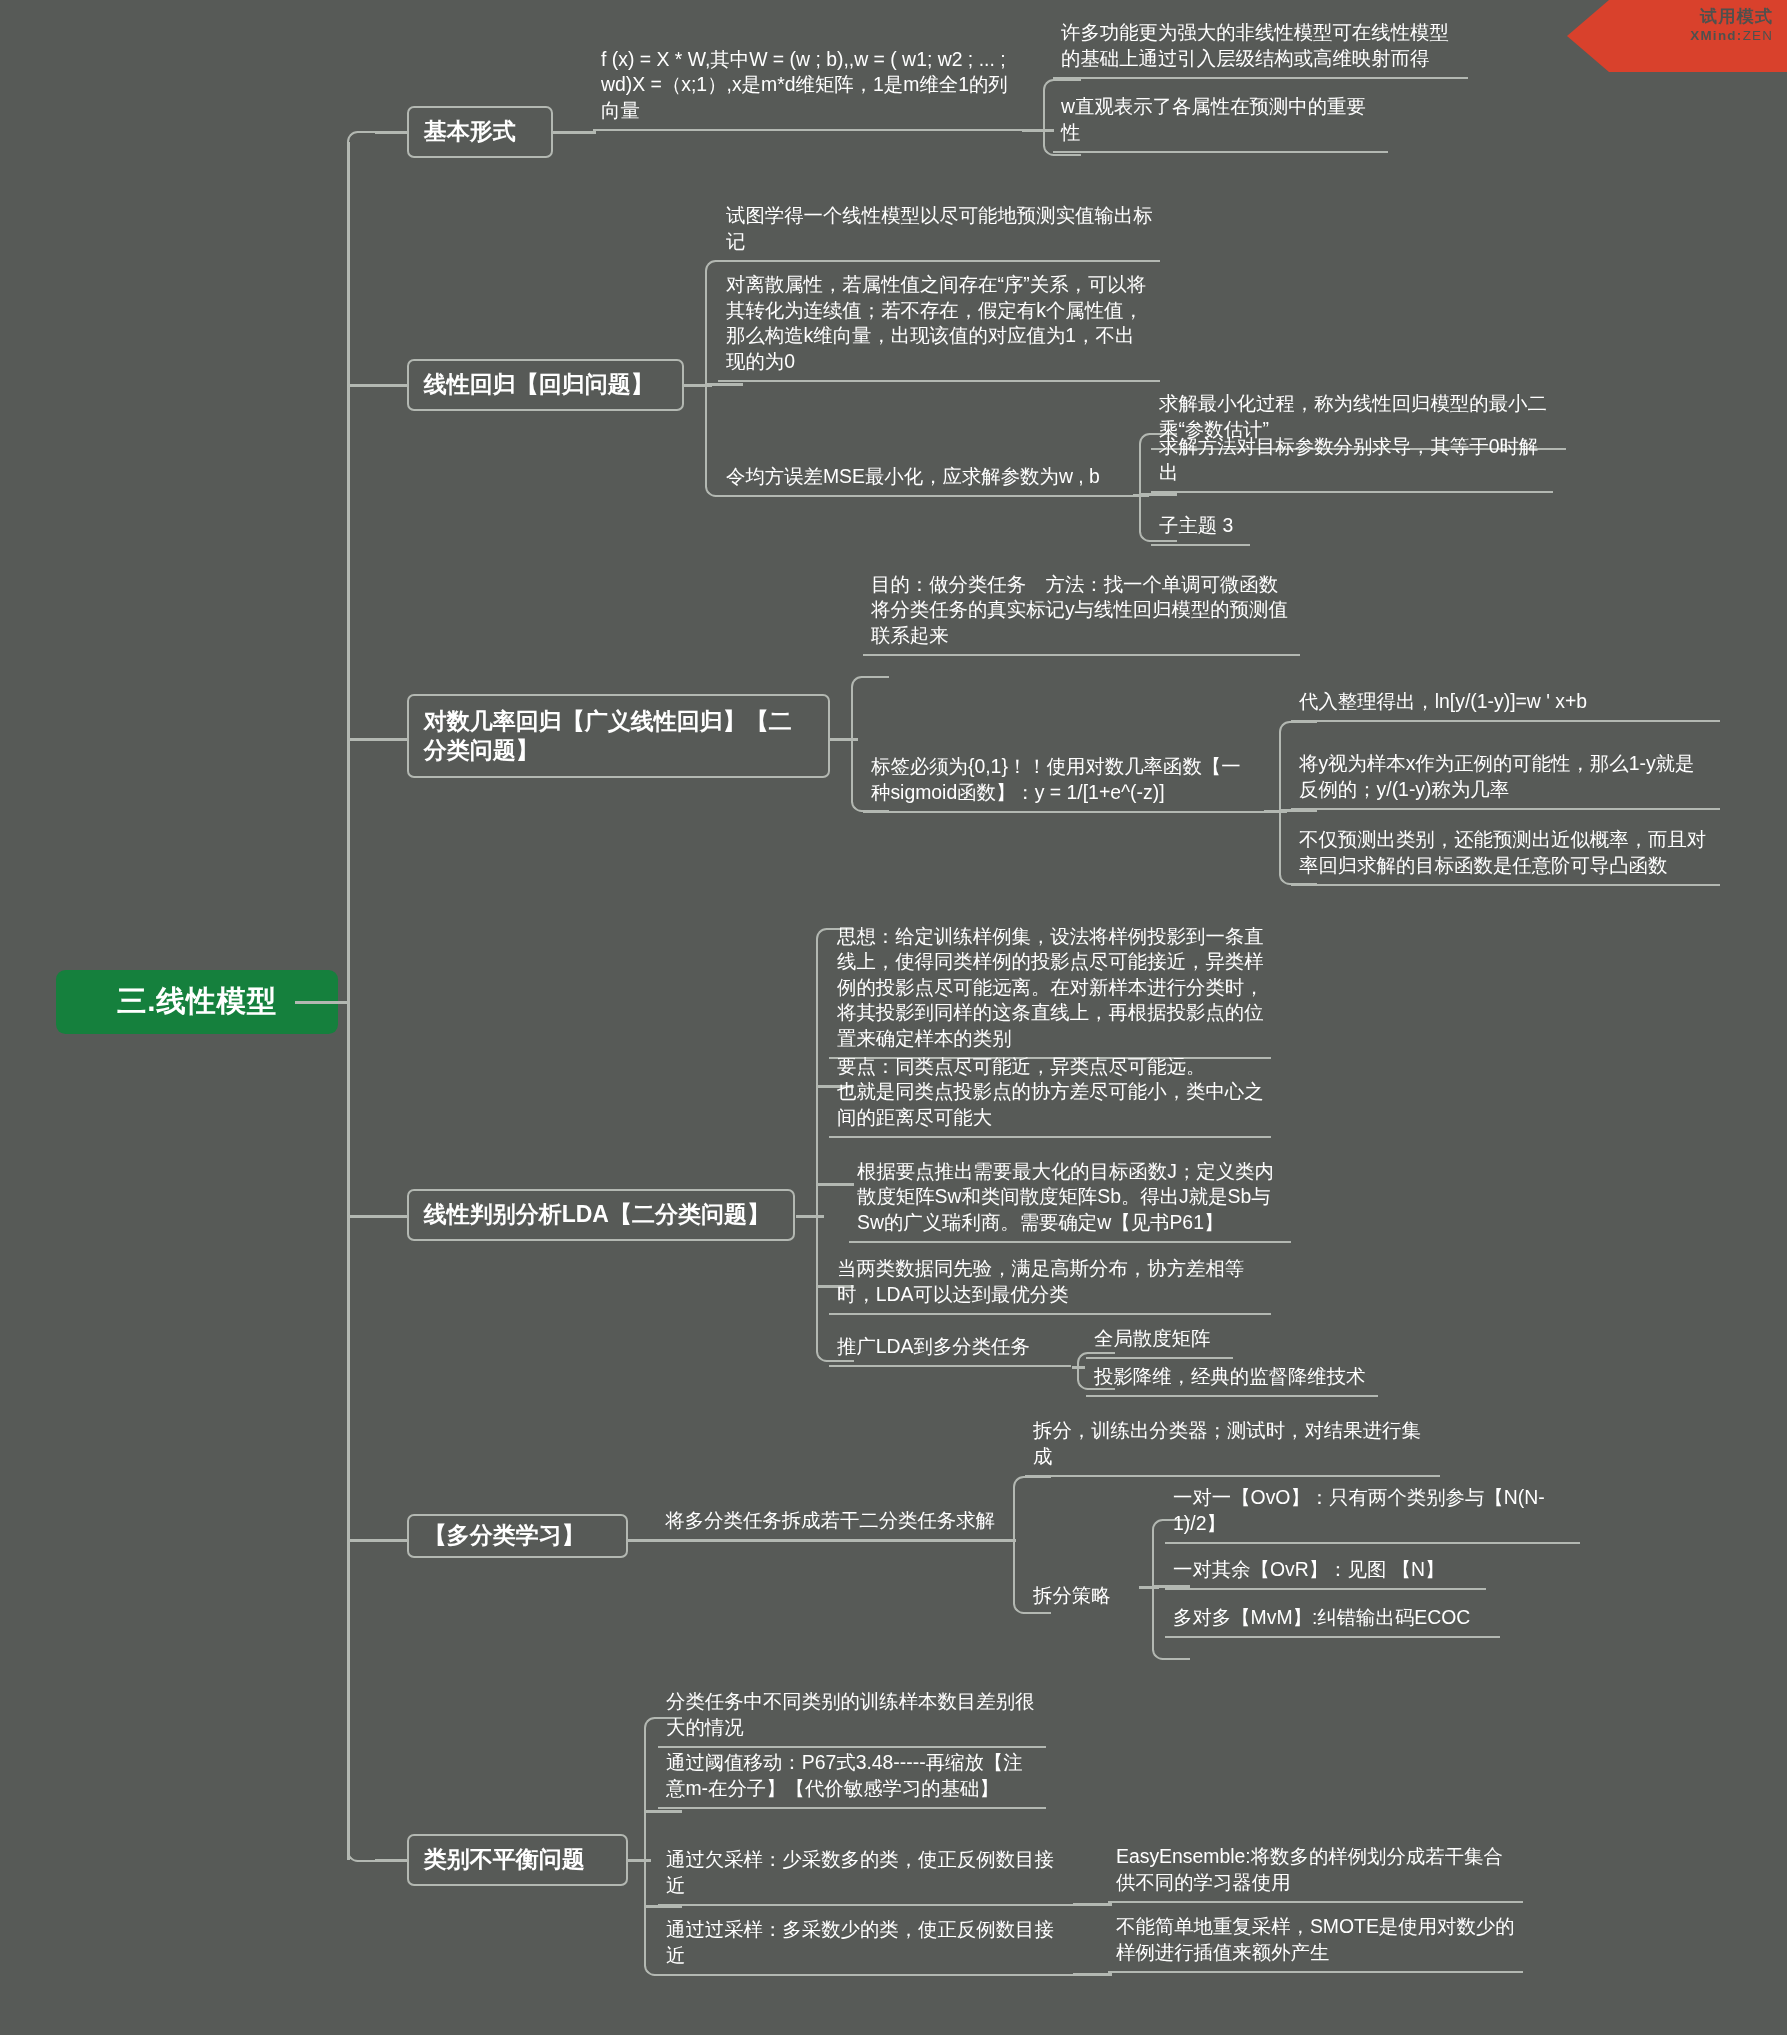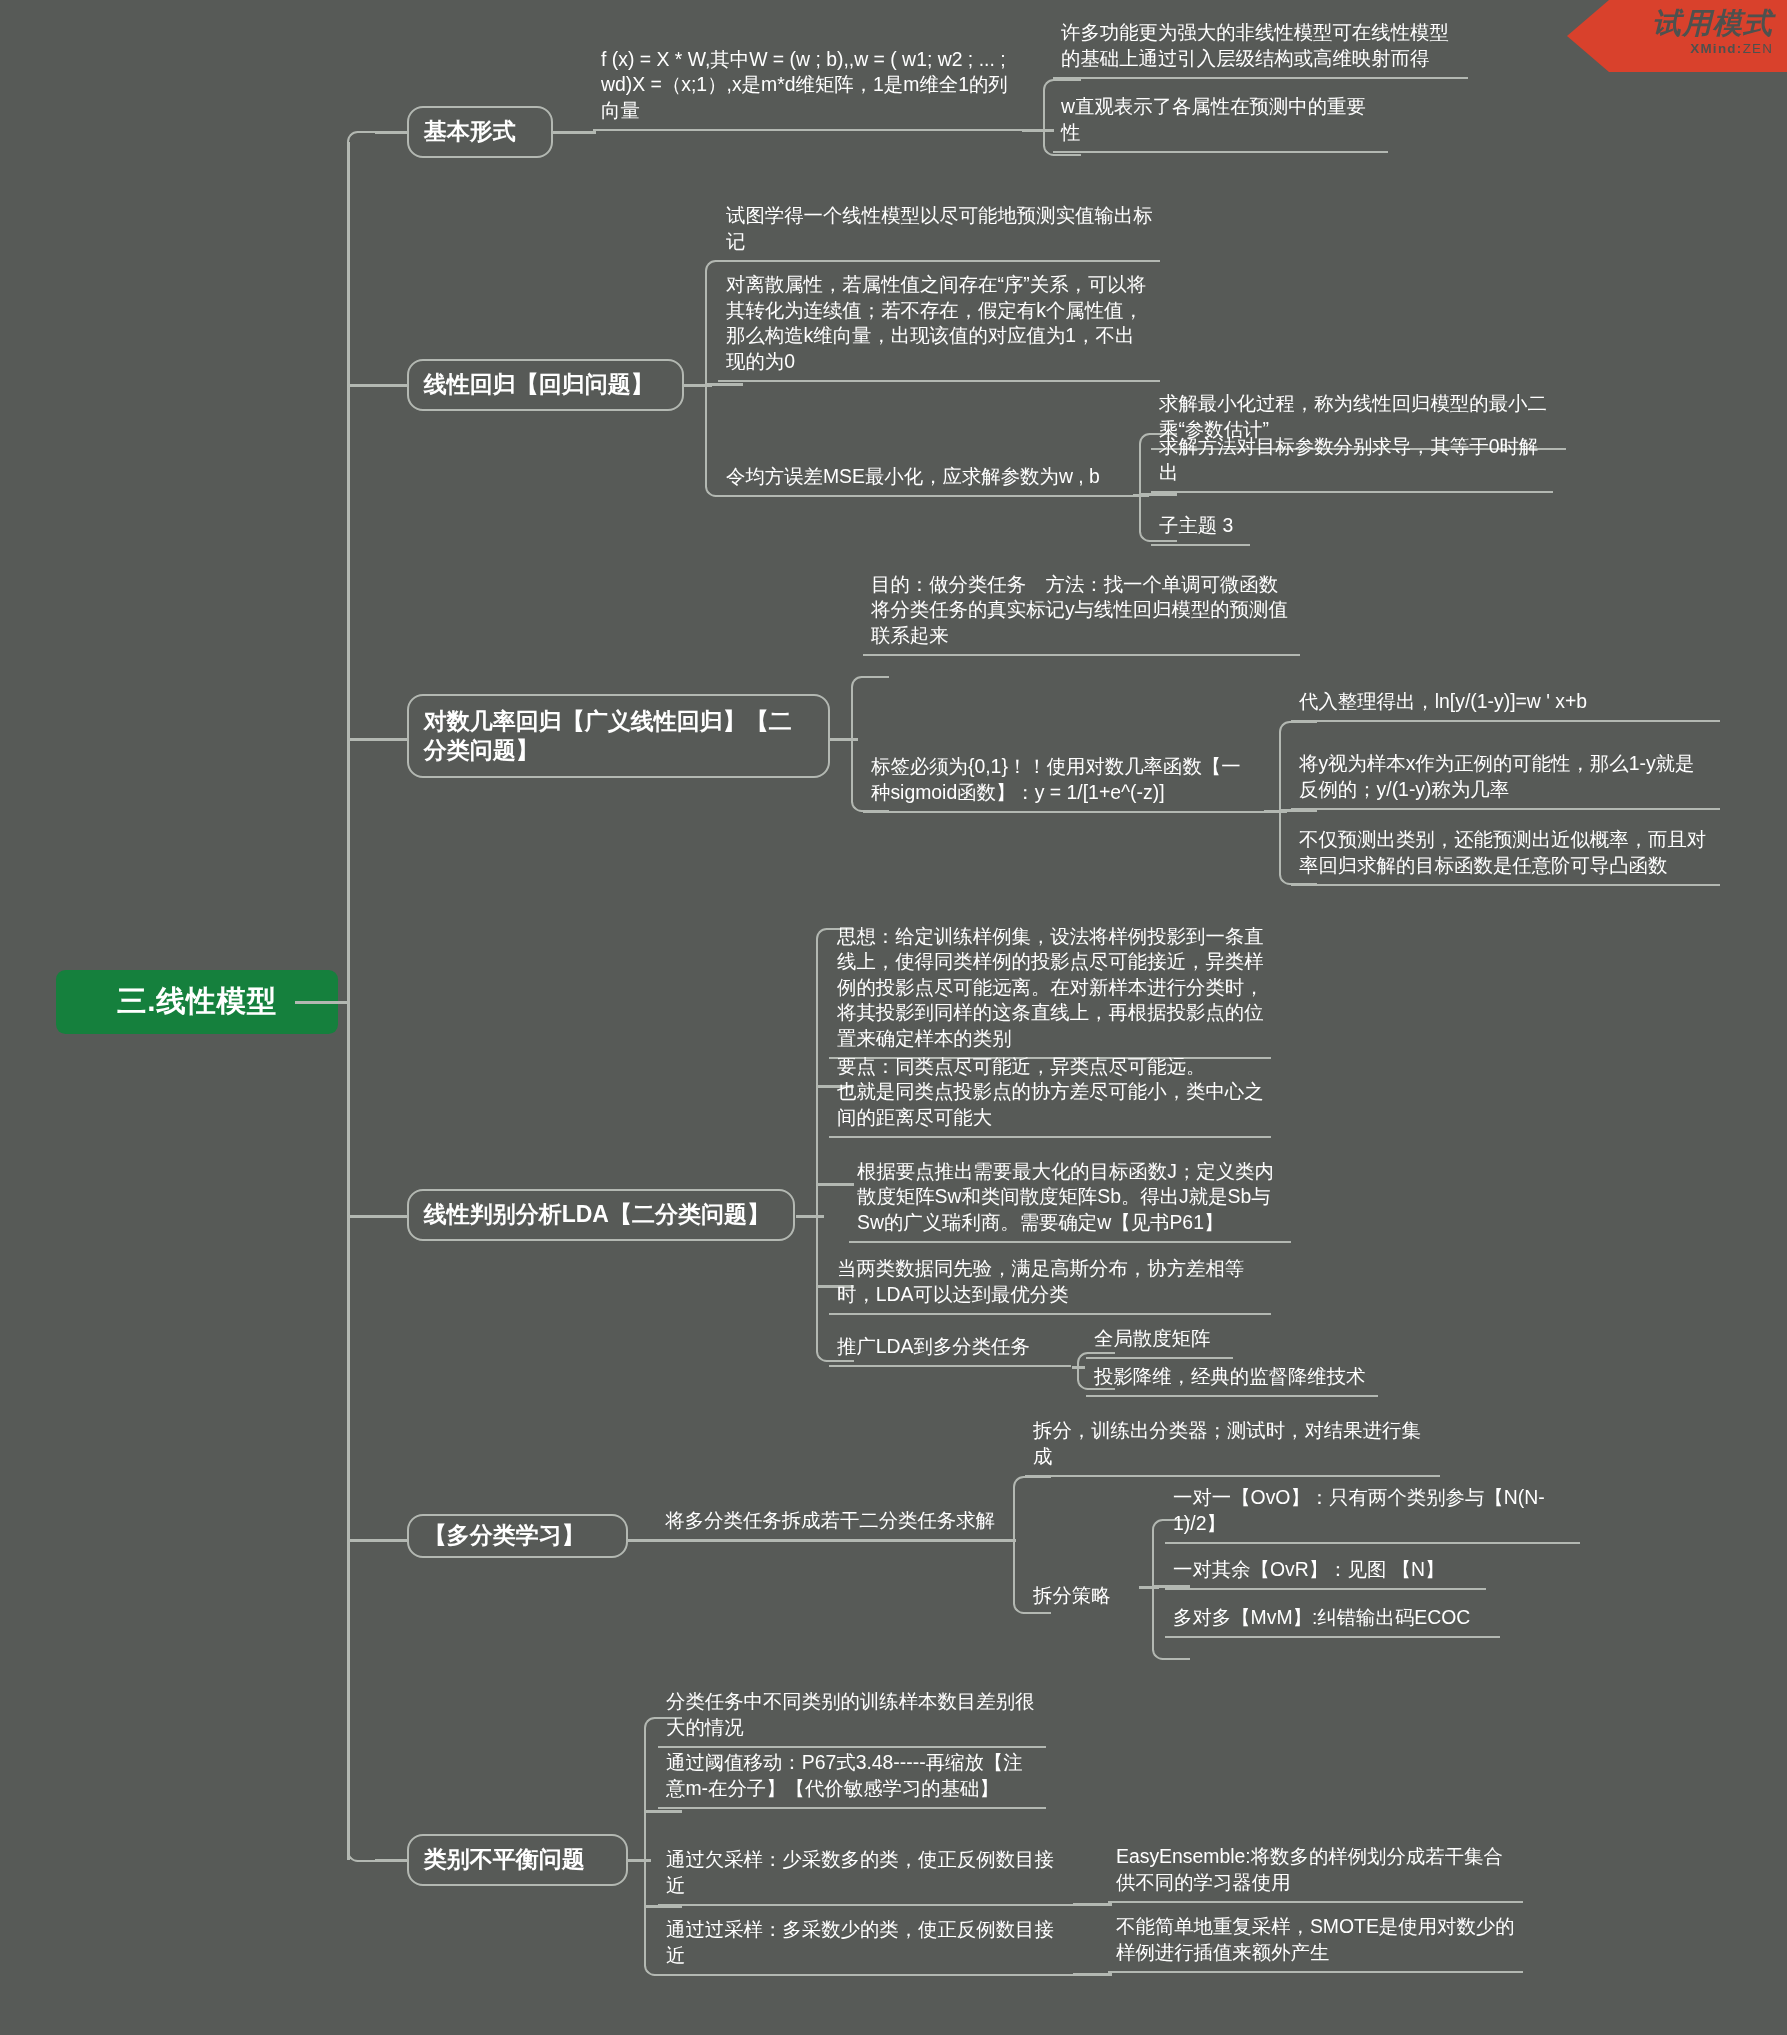--- a/index.html
+++ b/index.html
@@ -18,41 +18,41 @@
     position:absolute;top:0;right:0;
     width:221px;height:72px;
     background:#d9412c;
     -webkit-clip-path:polygon(19% 0, 100% 0, 100% 100%, 19% 100%, 0 50%);
     clip-path:polygon(19% 0, 100% 0, 100% 100%, 19% 100%, 0 50%);
     color:#4e514e;
     text-align:right;
     box-sizing:border-box;
     padding:8px 14.7px 0 0;
   }
-  .wm-main{font-size:29px;font-weight:700;letter-spacing:1.3px;line-height:1.1;font-style:italic;}
+  .wm-main{font-size:17px;font-weight:700;letter-spacing:1.3px;line-height:1.1;}
   .wm-sub{font-size:13.4px;font-weight:700;letter-spacing:1.3px;margin-top:1.3px;}
   .wm-sub .zen{font-weight:400;}
 
   
   .root{
     position:absolute;
     left:56px;top:970px;
     width:282px;height:64px;
     background:#15803d;
     border-radius:9.4px;
     display:flex;align-items:center;justify-content:center;
     font-size:29.5px;font-weight:700;color:#ffffff;
     letter-spacing:0.7px;
   }
 
   
   .topic{
     position:absolute;
     border:2px solid #b3b8b2;
-    border-radius:16px;
+    border-radius:7px;
     box-sizing:border-box;
     display:flex;align-items:center;
     padding:8px 14.7px;
     font-size:23px;
     font-weight:700;
     color:#ffffff;
     line-height:1.28;
     background:transparent;
   }
 

